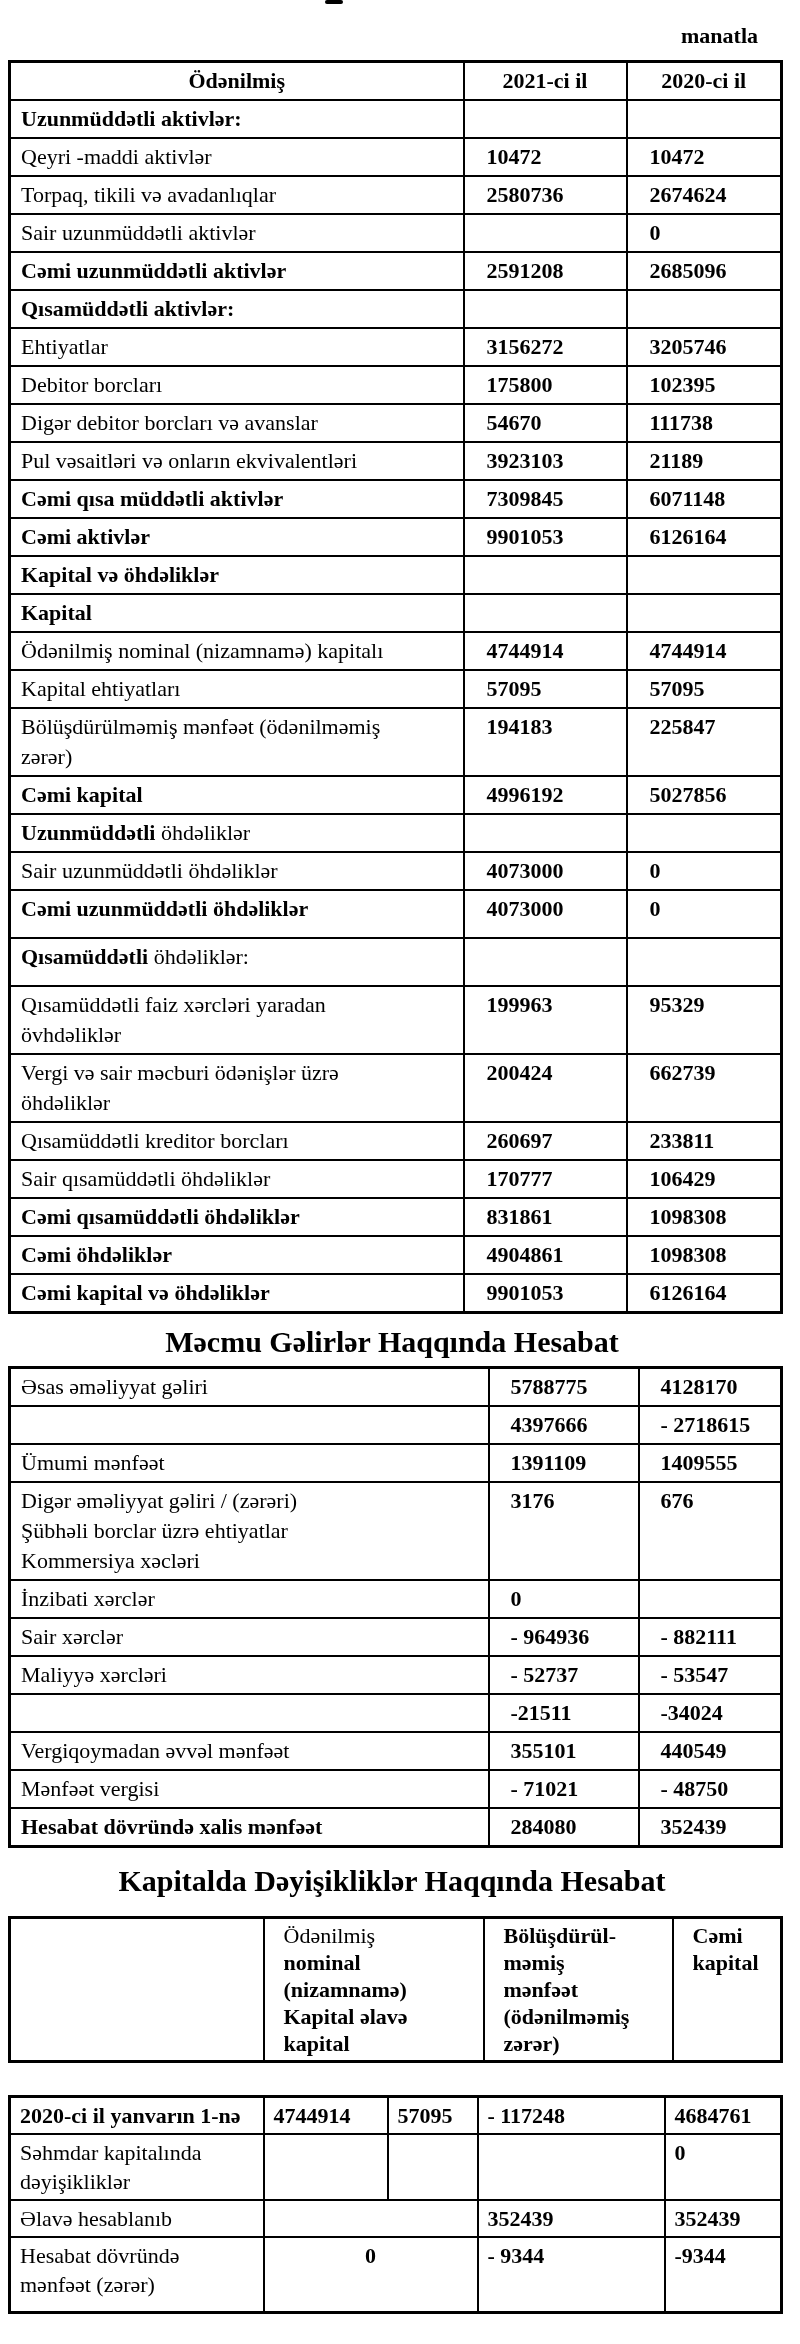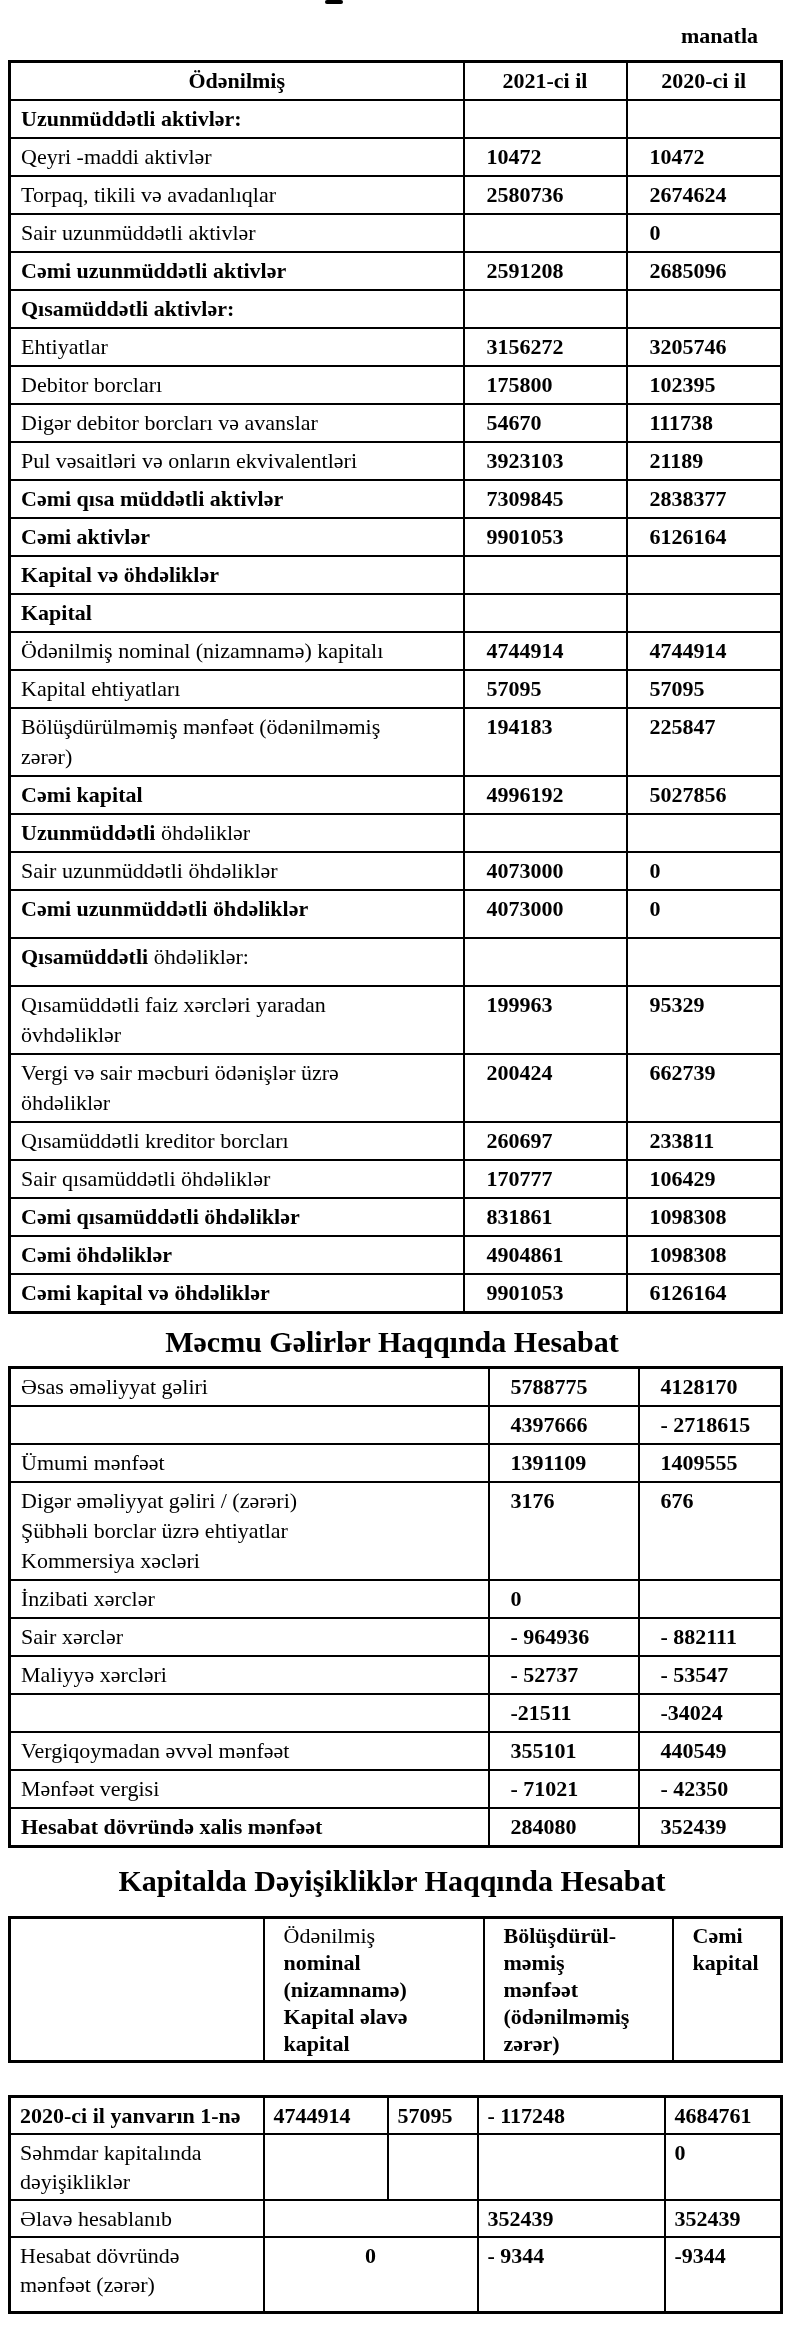--- a/index.html
+++ b/index.html
@@ -95,21 +95,21 @@
           <td class="num">111738</td>
         </tr>
         <tr>
           <td class="label">Pul vəsaitləri və onların ekvivalentləri</td>
           <td class="num">3923103</td>
           <td class="num">21189</td>
         </tr>
         <tr class="bold">
           <td class="label">Cəmi qısa müddətli aktivlər</td>
           <td class="num">7309845</td>
-          <td class="num">2838377</td>
+          <td class="num">6071148</td>
         </tr>
         <tr class="bold">
           <td class="label">Cəmi aktivlər</td>
           <td class="num">9901053</td>
           <td class="num">6126164</td>
         </tr>
         <tr class="bold">
           <td class="label">Kapital və öhdəliklər</td>
           <td class="num"></td>
           <td class="num"></td>
@@ -252,21 +252,21 @@
           <td class="num">-34024</td>
         </tr>
         <tr>
           <td class="label">Vergiqoymadan əvvəl mənfəət</td>
           <td class="num">355101</td>
           <td class="num">440549</td>
         </tr>
         <tr>
           <td class="label">Mənfəət vergisi</td>
           <td class="num">- 71021</td>
-          <td class="num">- 42350</td>
+          <td class="num">- 48750</td>
         </tr>
         <tr class="bold">
           <td class="label">Hesabat dövründə xalis mənfəət</td>
           <td class="num">284080</td>
           <td class="num">352439</td>
         </tr>
       </tbody>
   </table>
 
   <div class="title title3">Kapitalda Dəyişikliklər Haqqında Hesabat</div>

